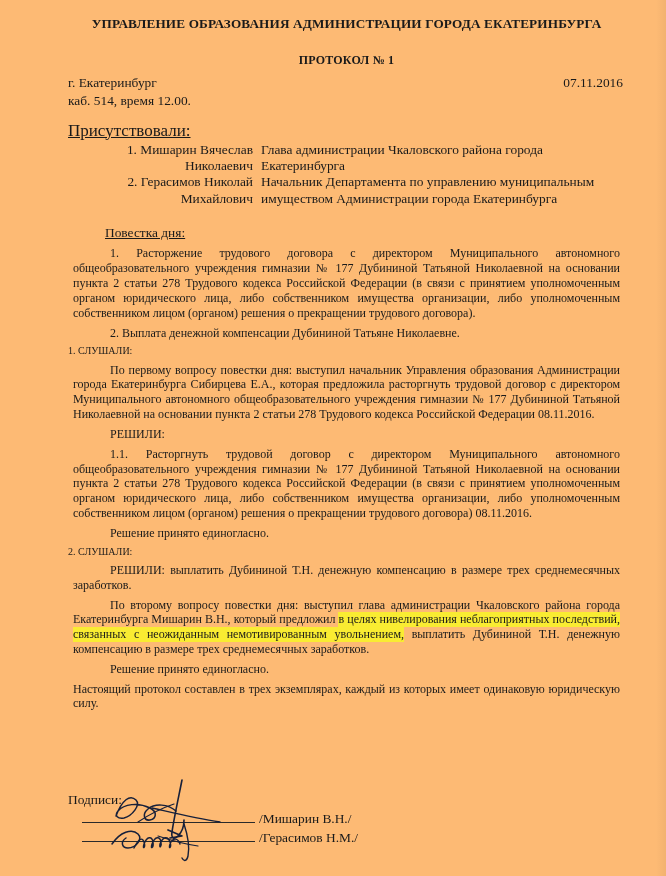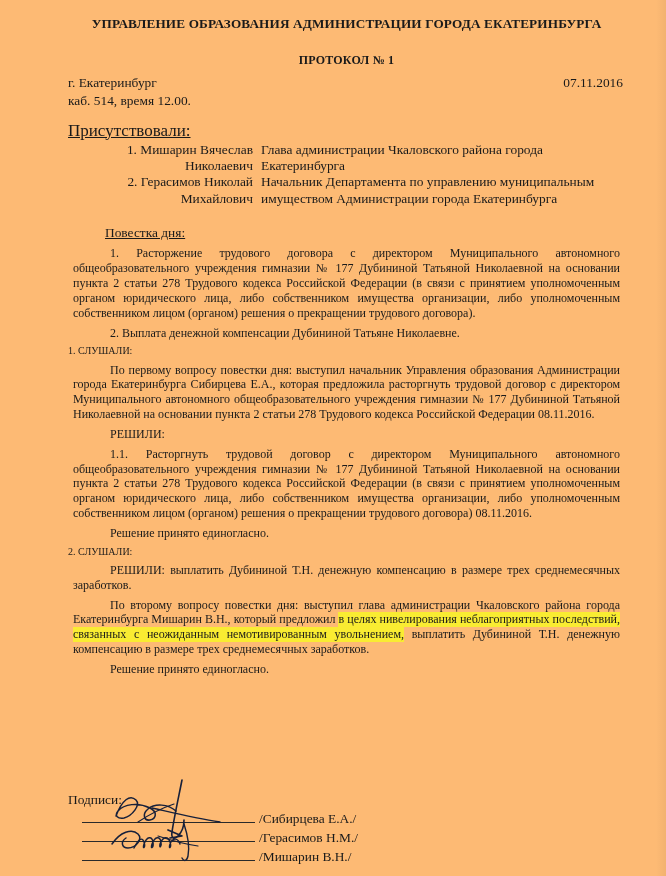--- a/index.html
+++ b/index.html
@@ -230,38 +230,35 @@
     <p class="section-head">2. СЛУШАЛИ:</p>
 
     <p class="body indent">РЕШИЛИ: выплатить Дубининой Т.Н. денежную компенсацию в размере трех среднемесячных заработков.</p>
 
     <p class="body indent">
       <span>По второму вопросу повестки дня: выступил глава администрации Чкаловского района города Екатеринбурга Мишарин В.Н., который предложил </span><span class="hl">в целях нивелирования неблагоприятных последствий, связанных с неожиданным немотивированным увольнением,</span><span> выплатить Дубининой Т.Н. денежную компенсацию в размере трех среднемесячных заработков.</span>
     </p>
 
     <p class="body indent">Решение принято единогласно.</p>
 
+    <p class="body flush">Настоящий протокол составлен в трех экземплярах, каждый из которых имеет одинаковую юридическую силу.</p>
 
   </div>
 
   <div class="sign-block">
     <div class="sign-label">Подписи:</div>
 
     <div class="sign-rows">
       <div class="sign-row">
         <div class="sign-rule"></div>
-        <div class="sign-name">/Сибирцева Е.А./</div>
+        <div class="sign-name">/Мишарин В.Н./</div>
       </div>
       <div class="sign-row">
         <div class="sign-rule"></div>
         <div class="sign-name">/Герасимов Н.М./</div>
-      </div>
-      <div class="sign-row">
-        <div class="sign-rule"></div>
-        <div class="sign-name">/Мишарин В.Н./</div>
       </div>
     </div>
 
     <svg class="sign-ink" viewBox="0 0 200 86">
       <g fill="none" stroke="#17203a" stroke-linecap="round" stroke-linejoin="round">
 
         <path d="M18 38 C24 22, 32 16, 38 22 C43 27, 34 38, 26 40 C20 41, 16 38, 20 33
                  C26 26, 40 24, 52 30 C60 34, 58 41, 52 42 C46 43, 44 36, 50 31
                  C57 25, 70 26, 78 33" stroke-width="1.5"></path>
         <path d="M40 44 C52 36, 64 30, 76 26" stroke-width="1.2"></path>

